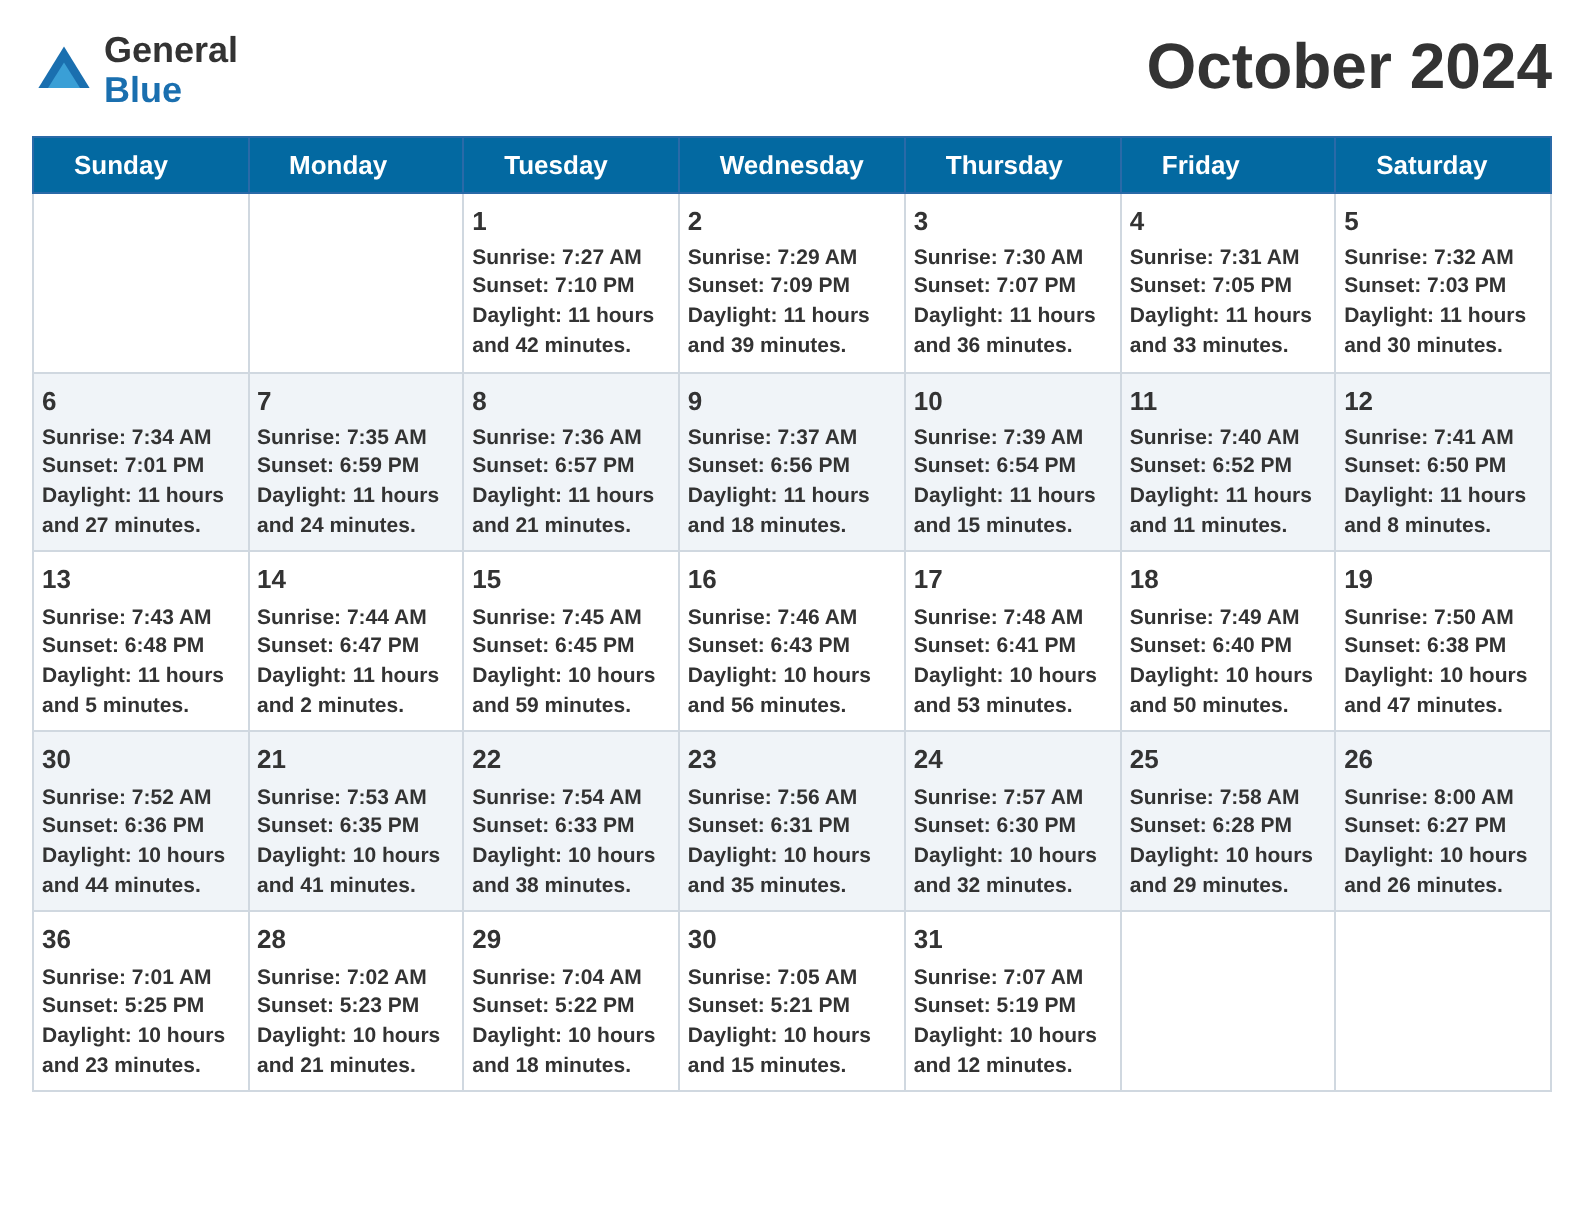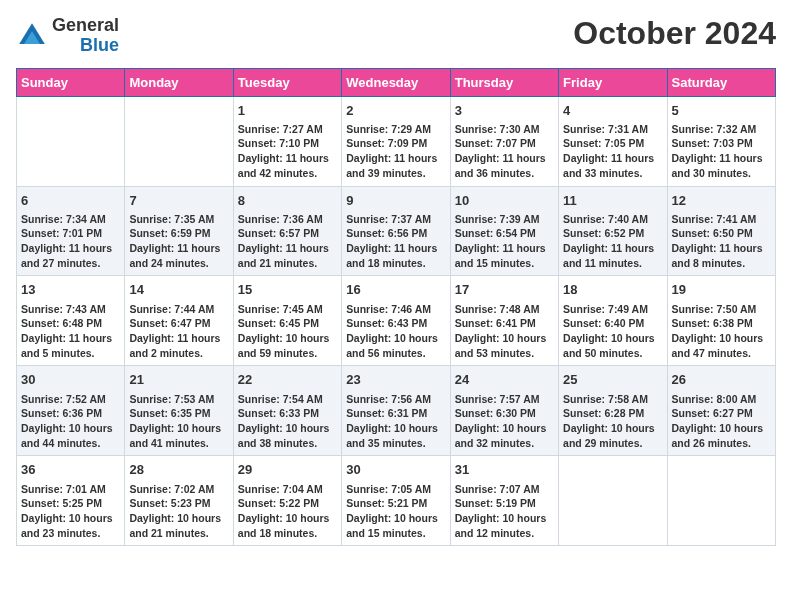--- a/index.html
+++ b/index.html
@@ -13,21 +13,20 @@
     .header {
       display: flex;
       justify-content: space-between;
       align-items: flex-start;
       margin-bottom: 12px;
     }
     .logo {
       display: flex;
       align-items: center;
       gap: 4px;
-      text-align: right;
     }
     .logo-text {
       font-size: 18px;
       font-weight: bold;
       line-height: 1.1;
     }
     .logo-general { color: #333; }
     .logo-blue { color: #1a6faf; }
     .logo-icon {
       width: 32px;
@@ -46,23 +45,23 @@
       font-size: 16px;
       color: #555;
       font-weight: normal;
     }
     table {
       width: 100%;
       border-collapse: collapse;
       font-size: 11px;
     }
     thead tr th {
-      background: #ec4899;
+      background: #0369a1;
       color: #fff;
-      padding: 6px 4px;
+      padding: 6px 20px;
       text-align: left;
       font-size: 13px;
       font-weight: bold;
       border: 1px solid #2a6aa8;
     }
     tbody tr td {
       border: 1px solid #d0d8e0;
       vertical-align: top;
       padding: 5px 4px;
       color: #333;

